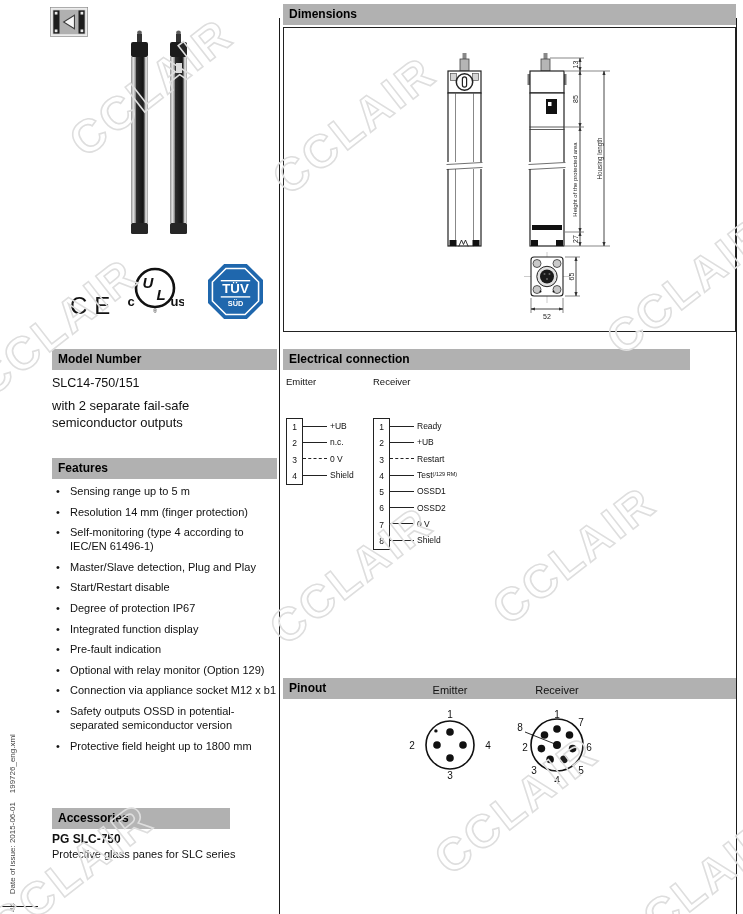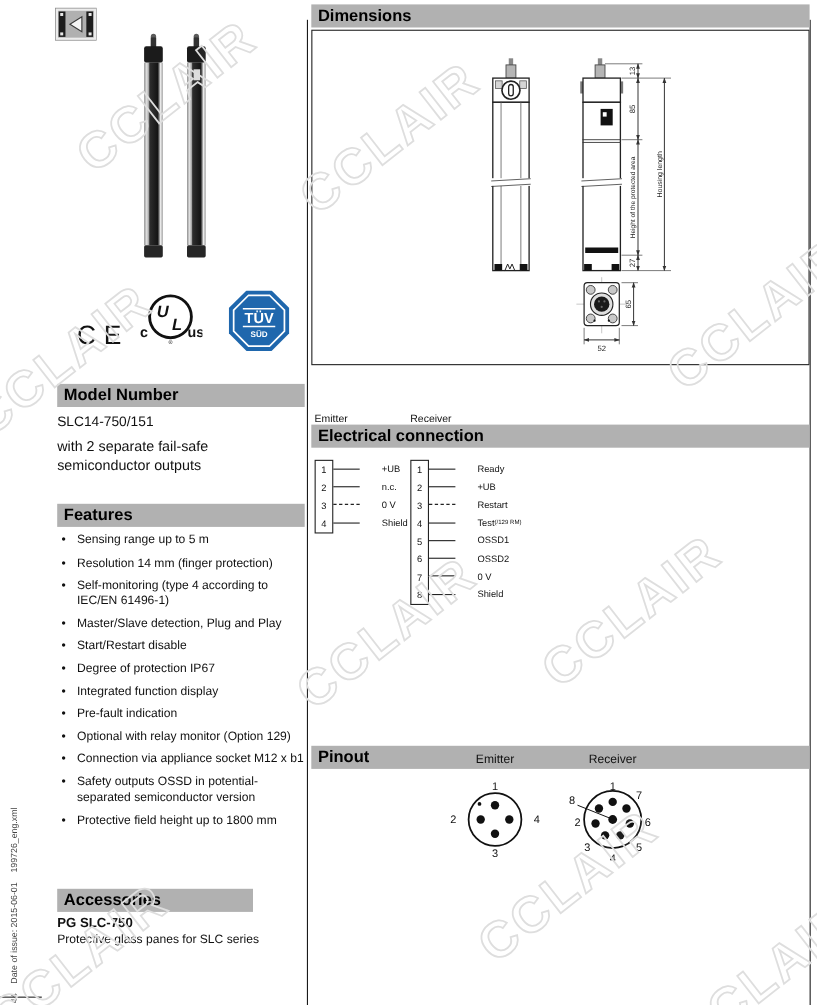--- a/index.html
+++ b/index.html
@@ -6,42 +6,42 @@
   body{
     width:743px;height:914px;position:relative;overflow:hidden;
     background:#fff;color:#111;
     font-family:"Liberation Sans","DejaVu Sans",sans-serif;
     -webkit-font-smoothing:antialiased;
   }
   .abs{position:absolute;}
   
   .secbar{
     background:#b1b1b1;height:21px;line-height:21px;
-    font-size:15px;font-weight:bold;padding-left:6px;box-sizing:border-box;
+    font-size:12px;font-weight:bold;padding-left:6px;box-sizing:border-box;
     color:#000;
   }
   
   .model-val{font-size:12.5px;font-weight:normal;}
   .model-desc{font-size:13px;line-height:1.3;width:222px;}
   .feat{display:flex;font-size:11px;line-height:1.28;margin-bottom:6.5px;width:230px;}
   .feat .bullet{width:18px;flex:0 0 18px;padding-left:4px;box-sizing:border-box;}
   .acc-item{margin-bottom:7px;width:226px;}
   .acc-name{font-size:12px;font-weight:bold;margin-bottom:1px;}
   .acc-desc{font-size:11px;line-height:1.3;}
   
   .dimbox{border:1px solid #222;background:#fff;box-sizing:border-box;}
   
   .conn{display:flex;align-items:flex-start;}
   .pinbox{border:1.2px solid #222;width:15px;box-sizing:content-box;
           display:flex;flex-direction:column;background:#fff;}
   .pn{height:16.3px;line-height:16.3px;font-size:8.5px;text-align:center;}
   .prow{height:16.3px;display:flex;align-items:center;}
   .pline{width:24px;border-top:1.2px solid #222;}
   .pline.dashed{border-top-style:dashed;}
-  .plabel{margin-left:20px;font-size:8.5px;white-space:nowrap;}
+  .plabel{margin-left:3px;font-size:8.5px;white-space:nowrap;}
   .plabel sup{font-size:5.5px;vertical-align:2px;letter-spacing:0;}
   .small-title{font-size:9.5px;}
   
   .sidenote{
     font-size:8px;color:#444;white-space:pre;
     transform:rotate(-90deg);transform-origin:0 0;
   }
   
   .wm{
     position:absolute;z-index:6;pointer-events:none;
@@ -286,21 +286,21 @@
   </g>
   <g stroke="#333" stroke-width="0.9">
     <line x1="292" y1="229" x2="292" y2="268" marker-start="url(#ar)" marker-end="url(#ar)"></line>
     <line x1="247" y1="281" x2="279" y2="281" marker-start="url(#ar)" marker-end="url(#ar)"></line>
   </g>
   <text transform="rotate(-90 289.5 248.5)" x="289.5" y="248.5" text-anchor="middle" font-size="7" fill="#222">65</text>
   <text x="263" y="291" text-anchor="middle" font-size="7" fill="#222">52</text>
 </svg>
 </div>
 
-<div class="abs secbar" style="left:283px;top:349px;width:453px;margin-top:37px;">Electrical connection</div>
+<div class="abs secbar" style="left:283px;top:349px;width:407px;">Electrical connection</div>
 <div class="abs small-title" style="left:286px;top:376px;">Emitter</div>
 <div class="abs small-title" style="left:373px;top:376px;">Receiver</div>
 <div class="abs conn" style="left:286px;top:418px;" id="emitter-conn">
   <div class="pinbox">
       <div class="pn">1</div>
       <div class="pn">2</div>
       <div class="pn">3</div>
       <div class="pn">4</div>
     </div>
   <div class="pinrows">

